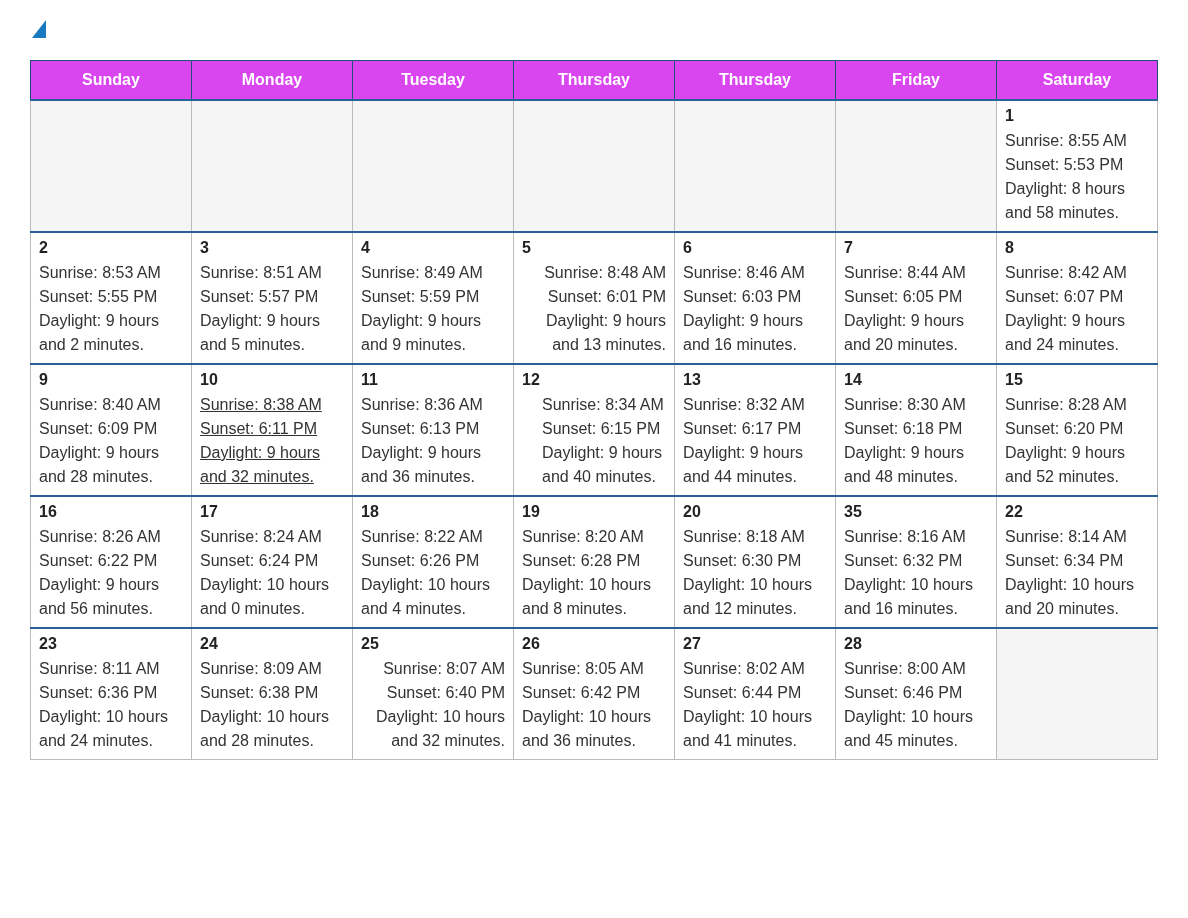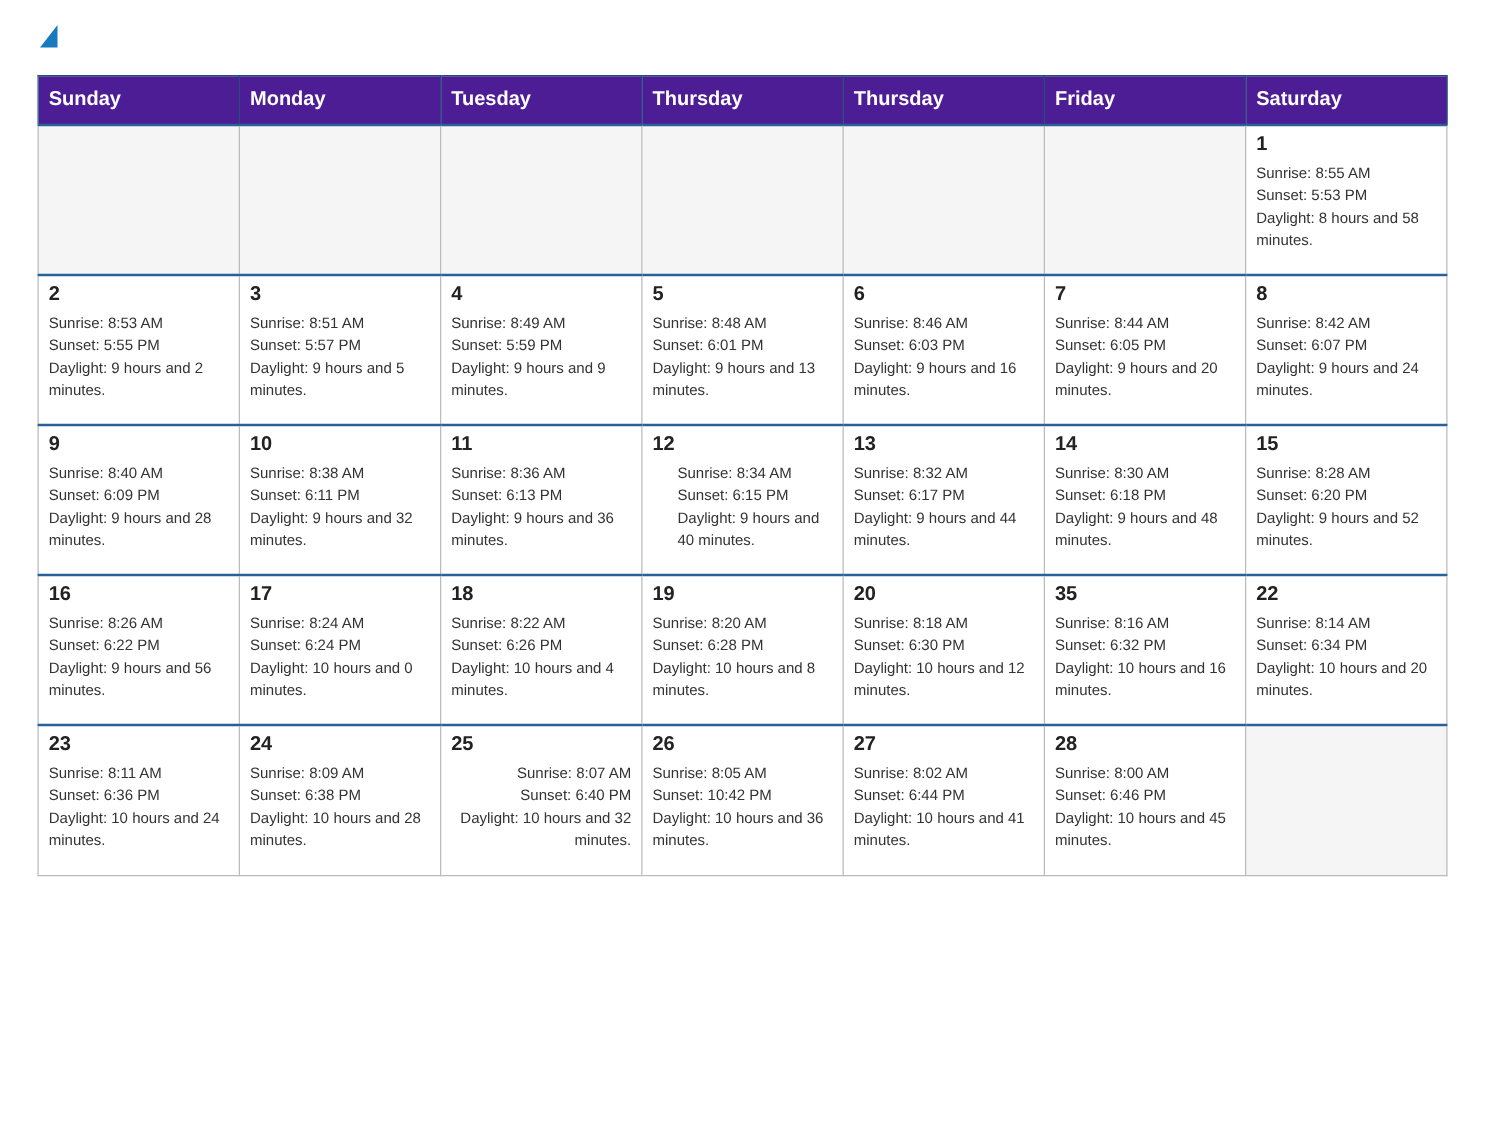--- a/index.html
+++ b/index.html
@@ -59,26 +59,26 @@
       font-weight: normal;
       color: #444;
       margin-top: 4px;
     }
     .calendar {
       width: 100%;
       border-collapse: collapse;
       border: 1px solid #999;
     }
     .calendar th {
-      background: #4c1d95;
+      background: #d946ef;
       color: #fff;
       font-size: 16px;
       font-weight: bold;
       padding: 10px 8px;
-      text-align: left;
+      text-align: center;
       border: 1px solid #1e4f7a;
     }
     .calendar td {
       vertical-align: top;
       border: 1px solid #bbb;
       padding: 6px 8px;
       width: 14.28%;
       min-height: 110px;
       height: 120px;
     }
@@ -86,21 +86,21 @@
       background: #f5f5f5;
     }
     .day-num {
       font-size: 16px;
       font-weight: bold;
       color: #222;
       display: block;
       margin-bottom: 4px;
     }
     .day-info {
-      font-size: 12px;
+      font-size: 16px;
       color: #333;
       line-height: 1.5;
     }
     .week-row td {
       border-top: 2px solid #2a6099;
     }
   </style>
 </head>
 <body>
 
@@ -159,21 +159,21 @@
 Daylight: 9 hours and 5 minutes.</div>
         </td>
         <td>
           <span class="day-num">4</span>
           <div class="day-info" style="white-space: pre-line;">Sunrise: 8:49 AM
 Sunset: 5:59 PM
 Daylight: 9 hours and 9 minutes.</div>
         </td>
         <td>
           <span class="day-num">5</span>
-          <div class="day-info" style="white-space: pre-line;">Sunrise: 8:48 AM
+          <div class="day-info" style="white-space: pre-line; text-align: right;">Sunrise: 8:48 AM
 Sunset: 6:01 PM
 Daylight: 9 hours and 13 minutes.</div>
         </td>
         <td>
           <span class="day-num">6</span>
           <div class="day-info" style="white-space: pre-line;">Sunrise: 8:46 AM
 Sunset: 6:03 PM
 Daylight: 9 hours and 16 minutes.</div>
         </td>
         <td>
@@ -191,21 +191,21 @@
       </tr>
       <tr class="week-row">
         <td>
           <span class="day-num">9</span>
           <div class="day-info" style="white-space: pre-line;">Sunrise: 8:40 AM
 Sunset: 6:09 PM
 Daylight: 9 hours and 28 minutes.</div>
         </td>
         <td>
           <span class="day-num">10</span>
-          <div class="day-info" style="white-space: pre-line;">Sunrise: 8:38 AM
+          <div class="day-info" style="white-space: pre-line; text-decoration: underline;">Sunrise: 8:38 AM
 Sunset: 6:11 PM
 Daylight: 9 hours and 32 minutes.</div>
         </td>
         <td>
           <span class="day-num">11</span>
           <div class="day-info" style="white-space: pre-line;">Sunrise: 8:36 AM
 Sunset: 6:13 PM
 Daylight: 9 hours and 36 minutes.</div>
         </td>
         <td>
@@ -292,21 +292,21 @@
         </td>
         <td>
           <span class="day-num">25</span>
           <div class="day-info" style="white-space: pre-line; text-align: right;">Sunrise: 8:07 AM
 Sunset: 6:40 PM
 Daylight: 10 hours and 32 minutes.</div>
         </td>
         <td>
           <span class="day-num">26</span>
           <div class="day-info" style="white-space: pre-line;">Sunrise: 8:05 AM
-Sunset: 10:42 PM
+Sunset: 6:42 PM
 Daylight: 10 hours and 36 minutes.</div>
         </td>
         <td>
           <span class="day-num">27</span>
           <div class="day-info" style="white-space: pre-line;">Sunrise: 8:02 AM
 Sunset: 6:44 PM
 Daylight: 10 hours and 41 minutes.</div>
         </td>
         <td>
           <span class="day-num">28</span>

